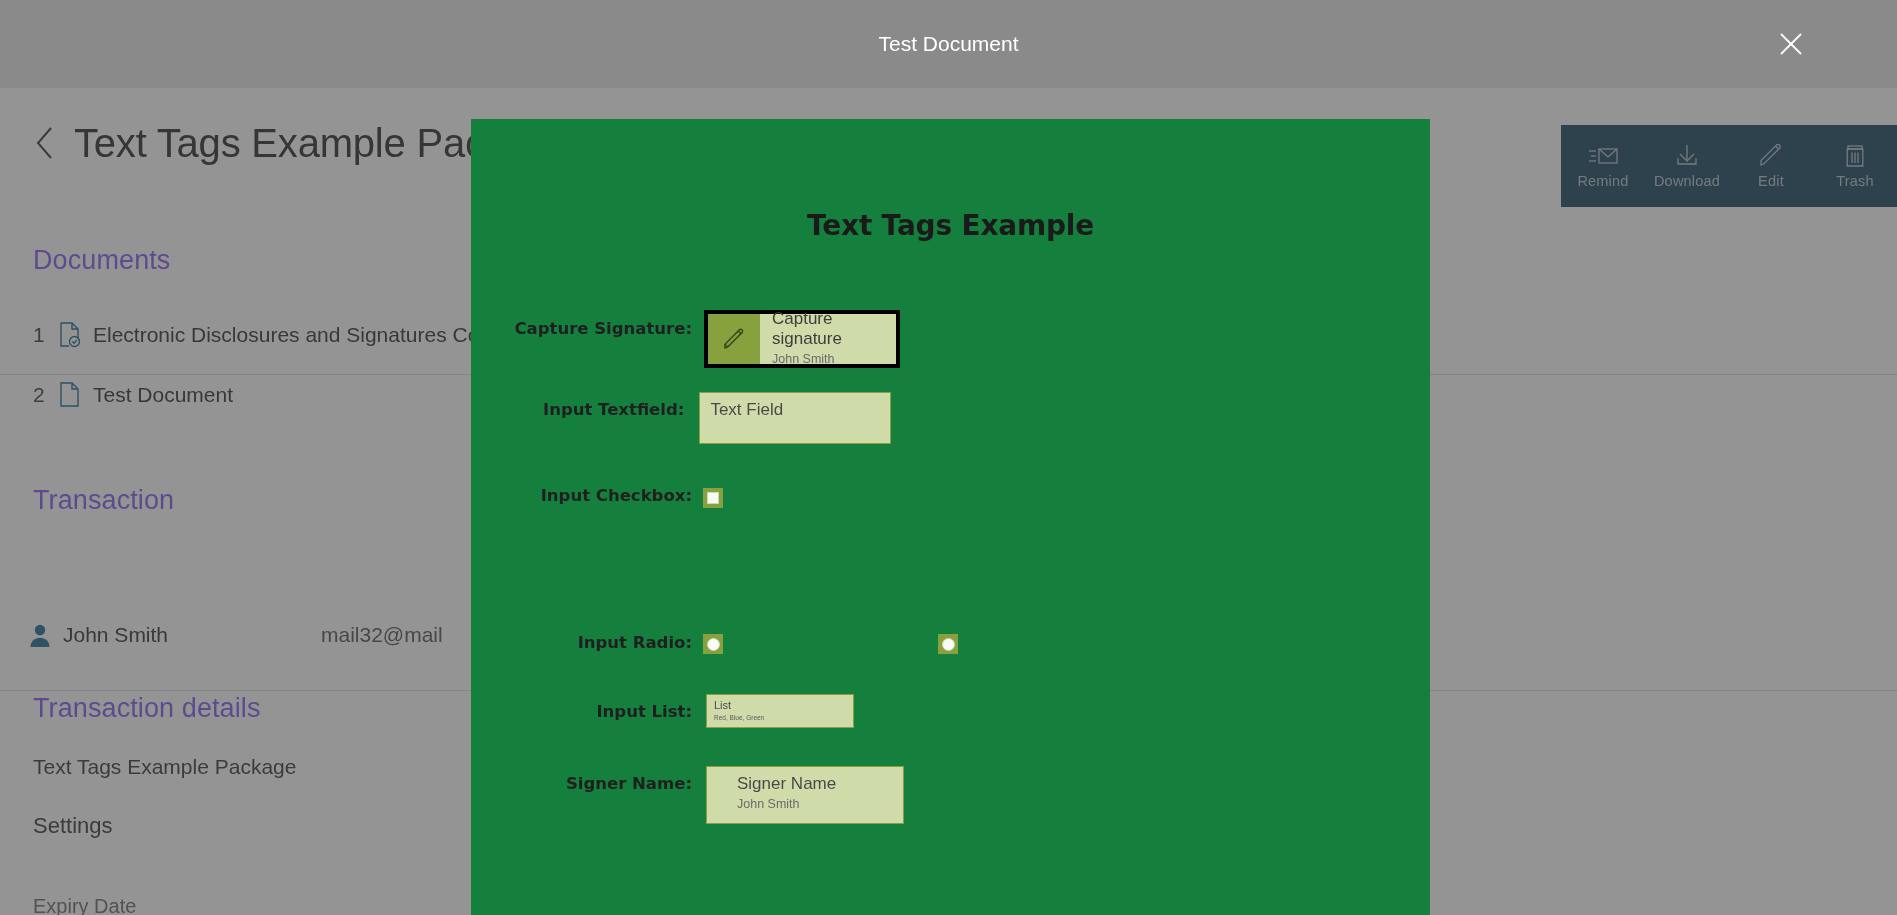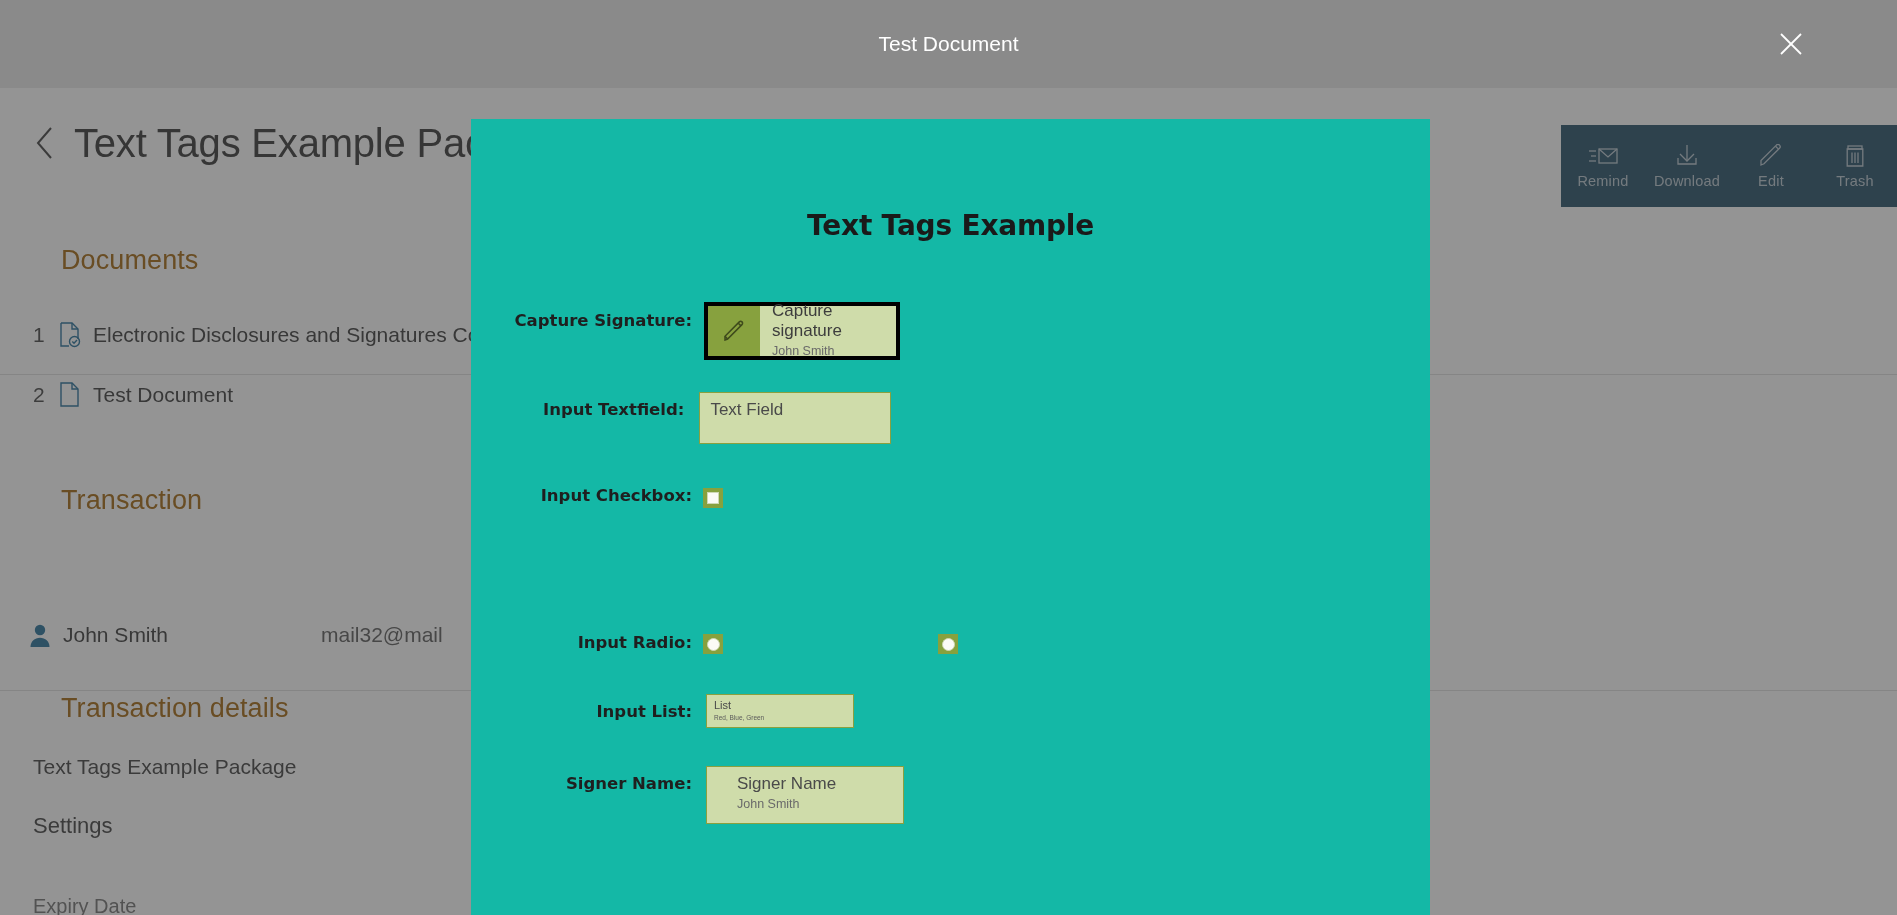--- a/index.html
+++ b/index.html
@@ -56,26 +56,25 @@
     font-size: 40px;
     font-weight: 400;
     color: #2f2f2f;
     white-space: nowrap;
     letter-spacing: -0.2px;
   }
 
   .section-block { position: absolute; left: 0; width: 1897px; box-sizing: border-box; }
 
   .section-title {
-    color: #a16207;
+    color: #8b5cf6;
     font-size: 27px;
     font-weight: 400;
-    padding-left: 52px;
+    padding-left: 33px;
     letter-spacing: 0.1px;
-    margin-left: 9px;
   }
 
   .divider {
     position: absolute;
     left: 0;
     width: 1897px;
     height: 1px;
     background: #dddddd;
   }
 
@@ -225,21 +224,21 @@
   }
   .modal-close svg { display:block; }
 
   
   .paper {
     position: absolute;
     left: 471px;
     top: 119px;
     width: 959px;
     height: 796px;
-    background: #14b8a6;
+    background: #15803d;
     z-index: 11;
     overflow: hidden;
   }
 
   .paper-title {
     text-align: center;
     font-size: 28px;
     font-weight: bold;
     color: #1a1a1a;
     margin-top: 90px;
@@ -489,21 +488,21 @@
   <div class="modal-close">
     <svg width="32" height="32" viewBox="0 0 32 32" fill="none" stroke="currentColor" stroke-width="1.8">
       <line x1="6" y1="6" x2="26" y2="26"></line>
       <line x1="26" y1="6" x2="6" y2="26"></line>
     </svg>
   </div>
 
   <div class="paper">
     <div class="paper-title">Text Tags Example</div>
 
-    <div class="field-row" style="left:0; top:192px; width:486px;">
+    <div class="field-row" style="left:0; top:200px; width:486px;">
       <div class="field-label" style="width:221px;">Capture Signature:</div>
       <div class="sig-tag" style="margin-left:12px; margin-top:-9px;">
         <div class="sig-icon-box">
           <svg width="26" height="26" viewBox="0 0 26 26" fill="none" stroke="currentColor" stroke-width="1.5">
             <path d="M4 22l2.6-1L21 6.6a1.9 1.9 0 0 0 0-2.7 1.9 1.9 0 0 0-2.7 0L4 18.3z"></path>
             <line x1="17.3" y1="5.2" x2="20" y2="7.9"></line>
             <line x1="4" y1="18.3" x2="6.6" y2="21"></line>
           </svg>
         </div>
         <div class="sig-text">

